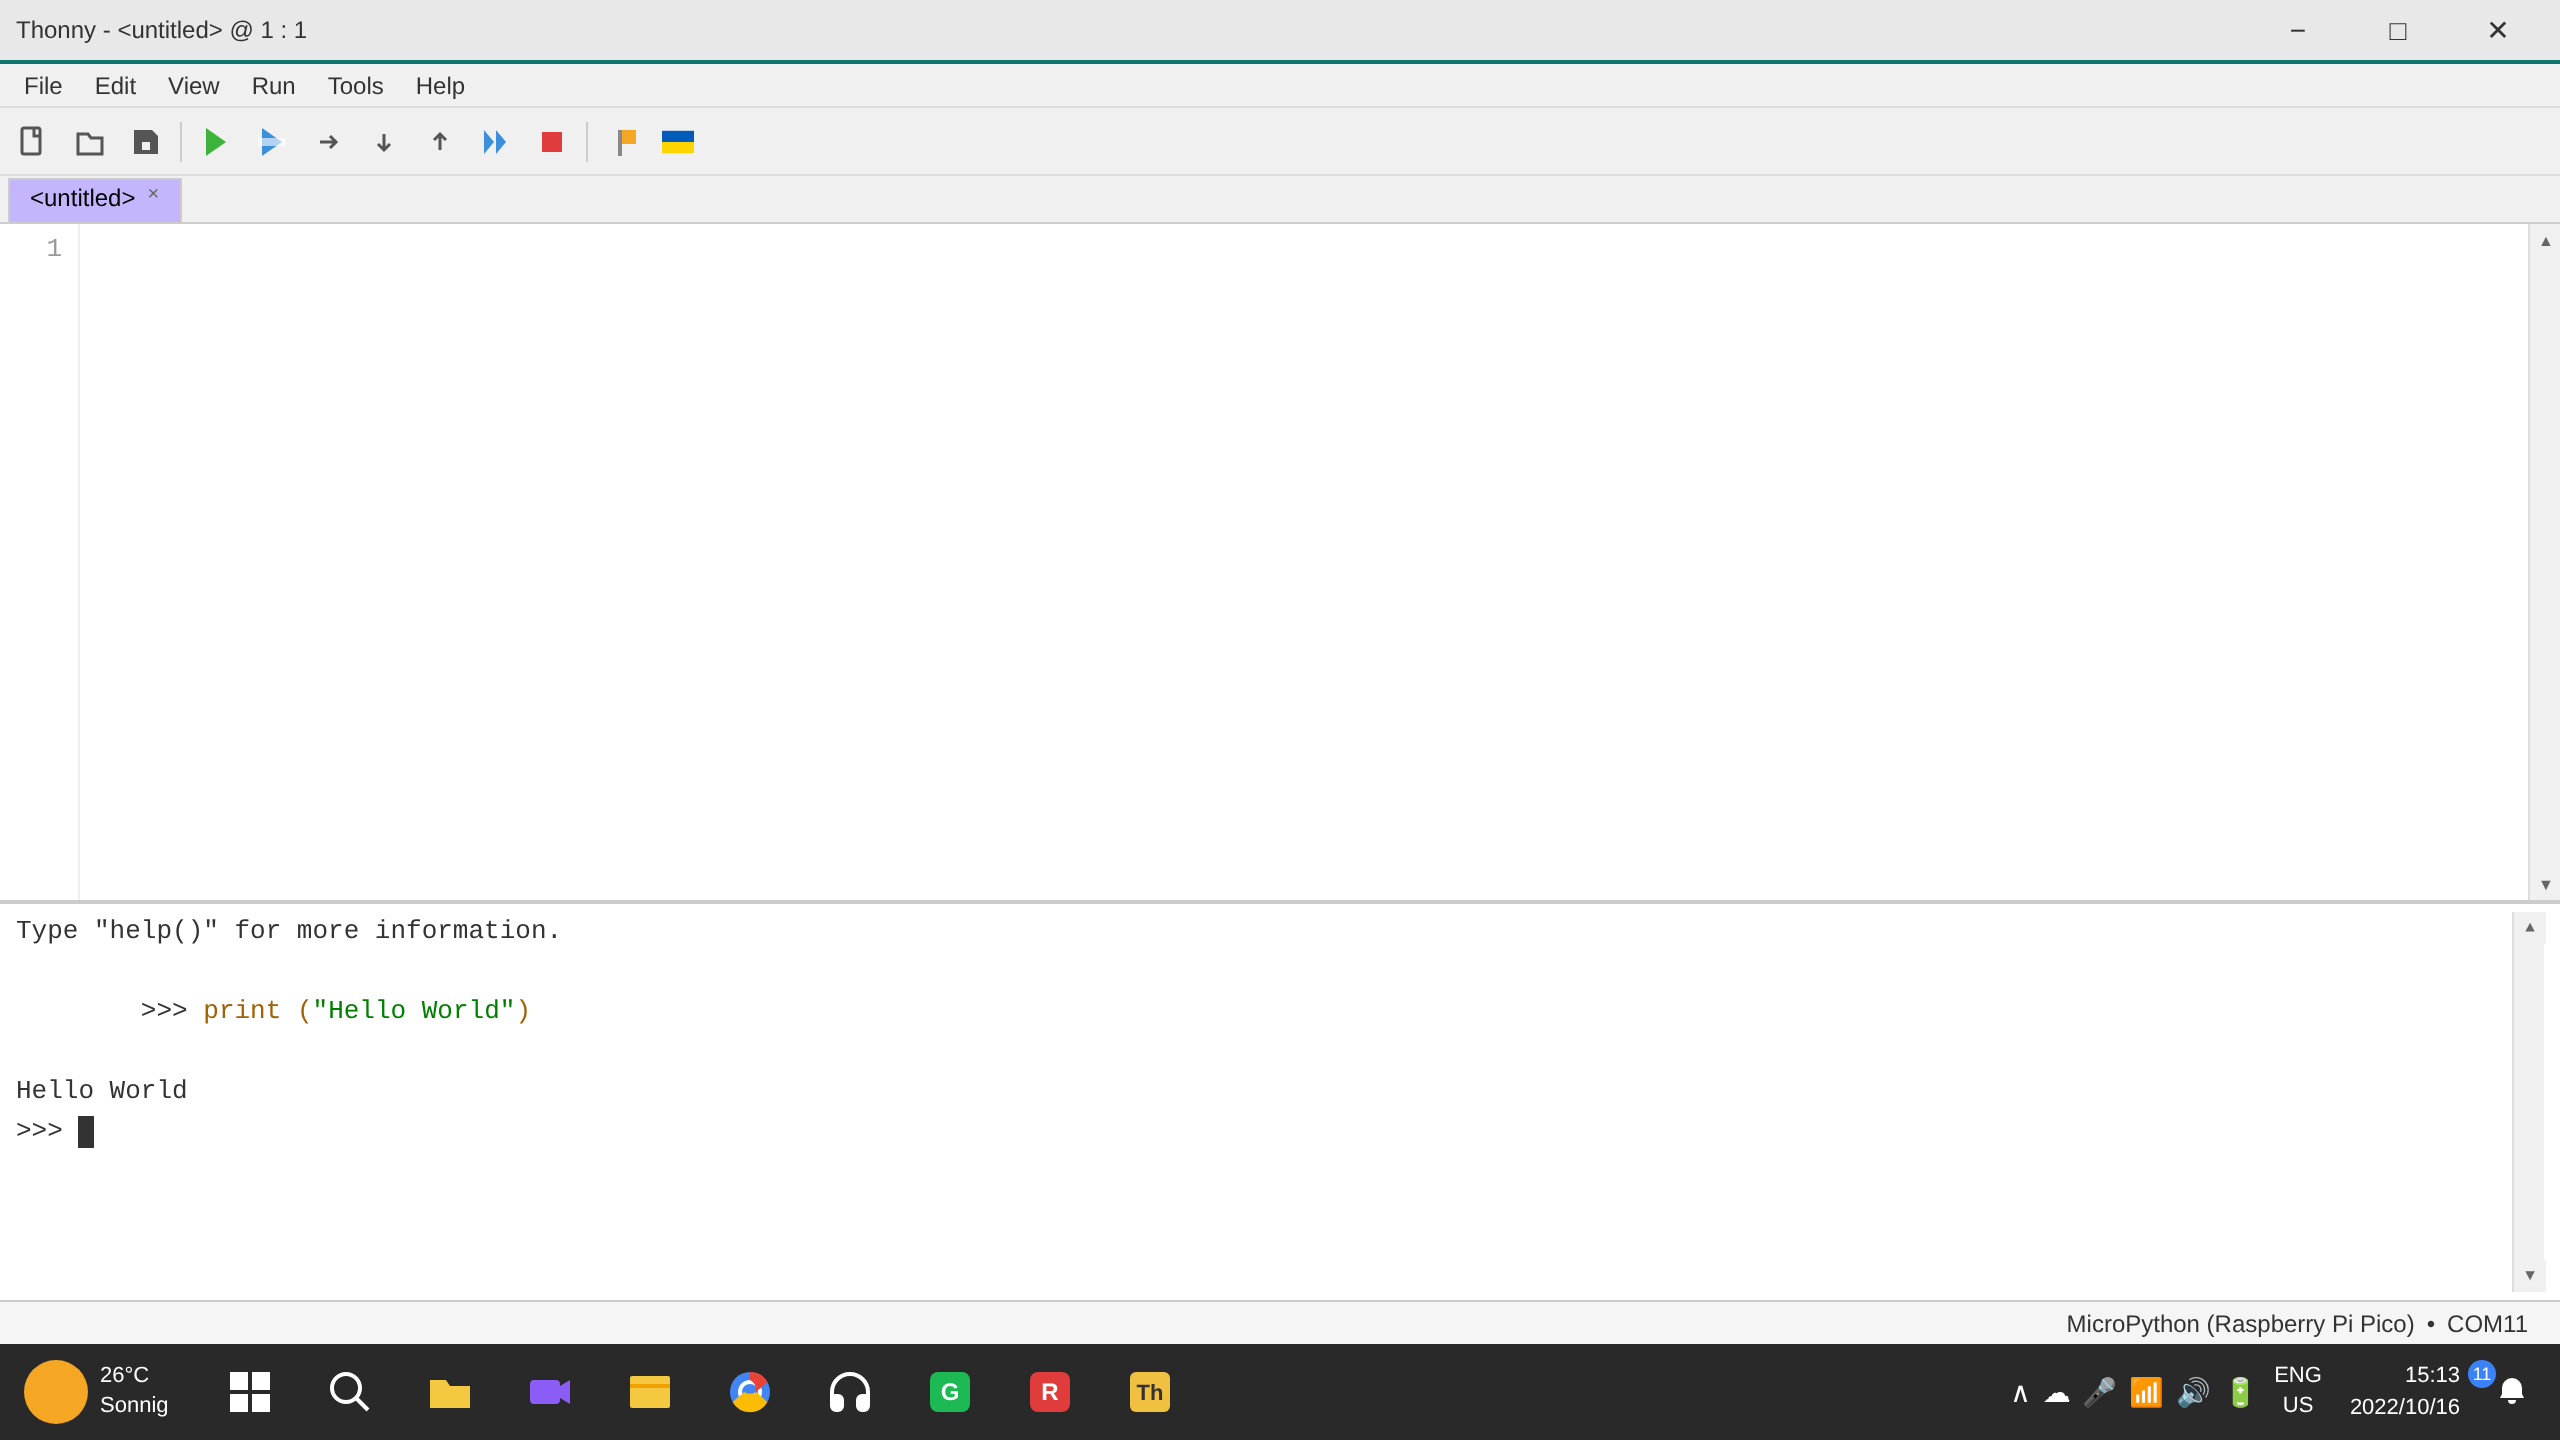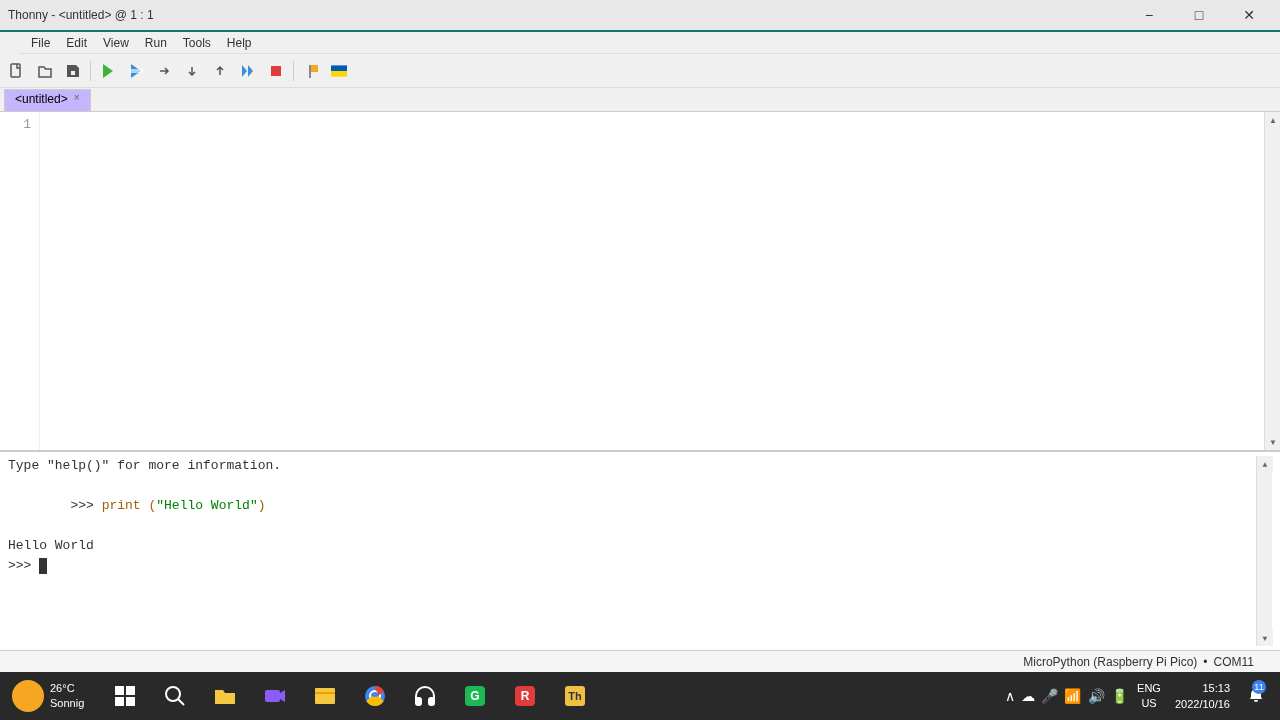--- a/index.html
+++ b/index.html
@@ -48,21 +48,20 @@
 
     
     #menu-bar {
       background: #f0f0f0;
       height: 22px;
       display: flex;
       align-items: center;
       padding: 0 4px;
       border-bottom: 1px solid #ddd;
       flex-shrink: 0;
-      margin-left: 19px;
     }
     .menu-item {
       padding: 2px 8px;
       cursor: pointer;
       font-size: 12px;
       color: #333;
     }
 
     
     #toolbar {
@@ -240,21 +239,21 @@
     @keyframes blink { 50% { opacity: 0; } }
 
     
     #status-bar {
       height: 22px;
       background: #f5f5f5;
       border-top: 1px solid #ccc;
       display: flex;
       align-items: center;
       justify-content: flex-end;
-      padding: 0 26px;
+      padding: 0 16px;
       font-size: 12px;
       color: #333;
       flex-shrink: 0;
     }
 
     
     #taskbar {
       height: 48px;
       background: rgba(30,30,30,0.95);
       display: flex;
@@ -324,21 +323,21 @@
       height: 40px;
       display: flex;
       align-items: center;
       justify-content: center;
       cursor: pointer;
       position: relative;
     }
     .notif-badge {
       position: absolute;
       top: 4px;
-      right: 2px;
+      right: 20px;
       background: #3b82f6;
       color: white;
       font-size: 9px;
       width: 14px;
       height: 14px;
       border-radius: 50%;
       display: flex;
       align-items: center;
       justify-content: center;
     }

